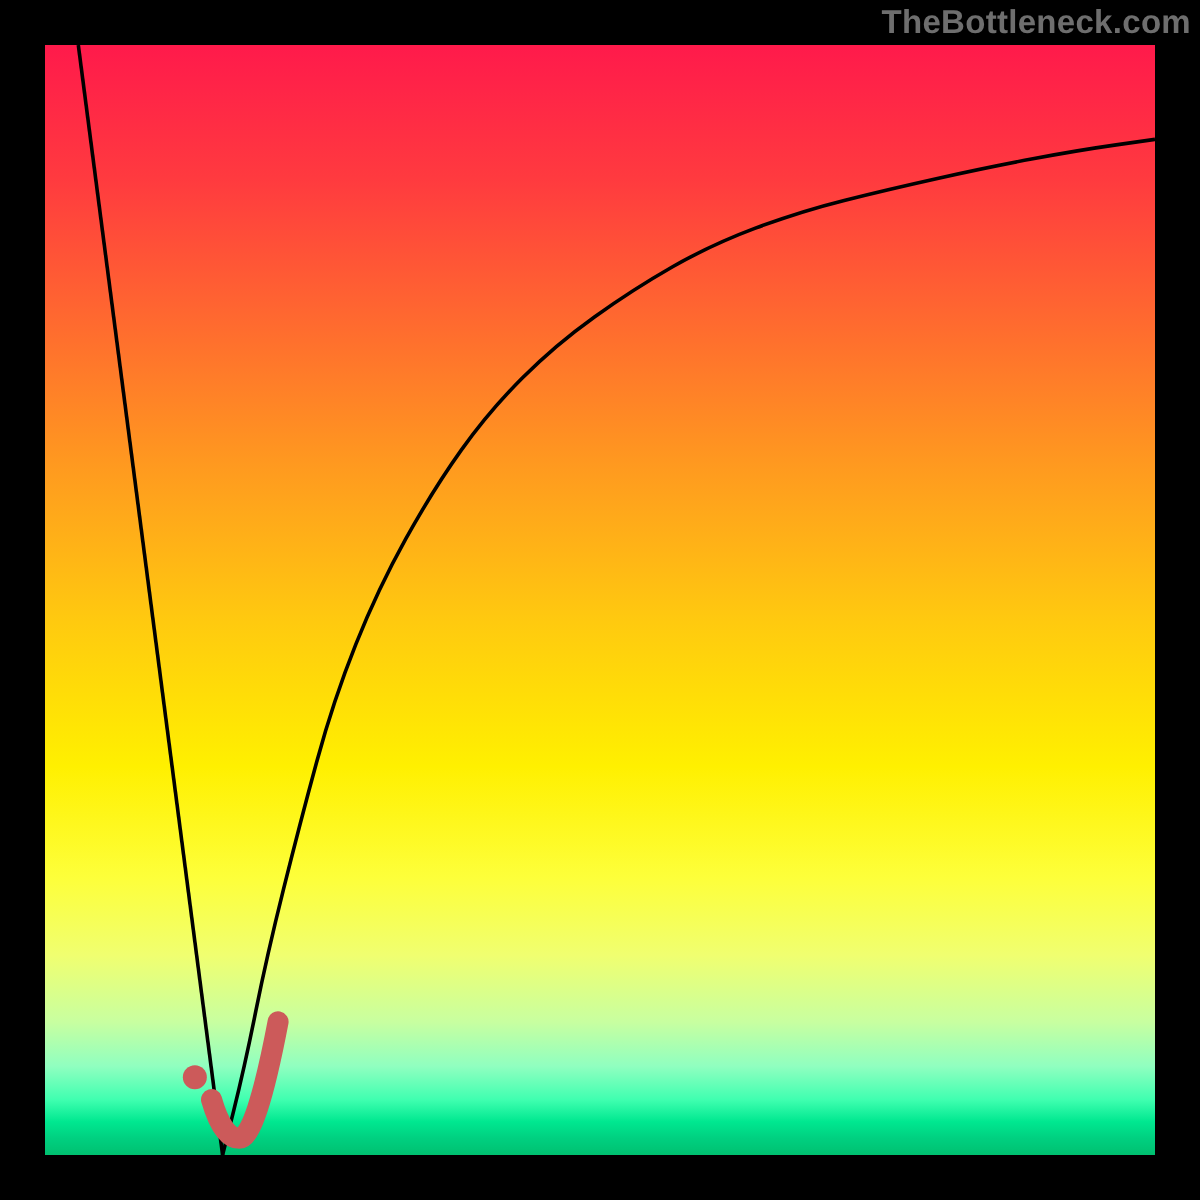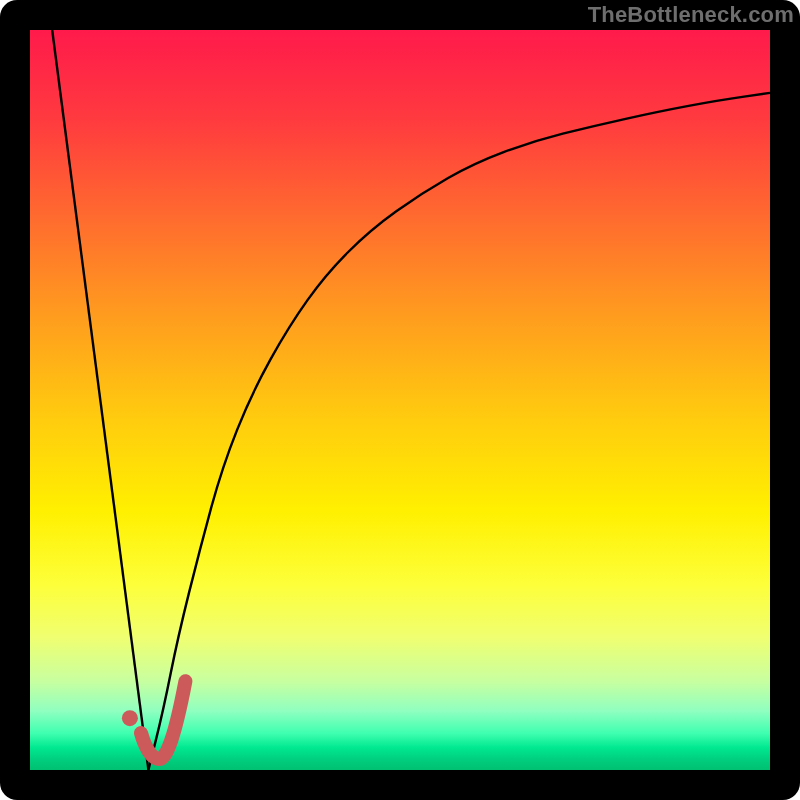--- a/index.html
+++ b/index.html
@@ -8,21 +8,20 @@
     width: 800px;
     height: 800px;
     overflow: hidden;
     font-family: Arial, Helvetica, sans-serif;
   }
   .frame {
     position: relative;
     width: 800px;
     height: 800px;
     background: #000;
-    border-radius: 17px;
   }
   .plot {
     position: absolute;
     left: 30px;
     top: 30px;
     width: 740px;
     height: 740px;
     background: linear-gradient(to bottom,
       #ff1a4b 0%,
       #ff3a3f 12%,

